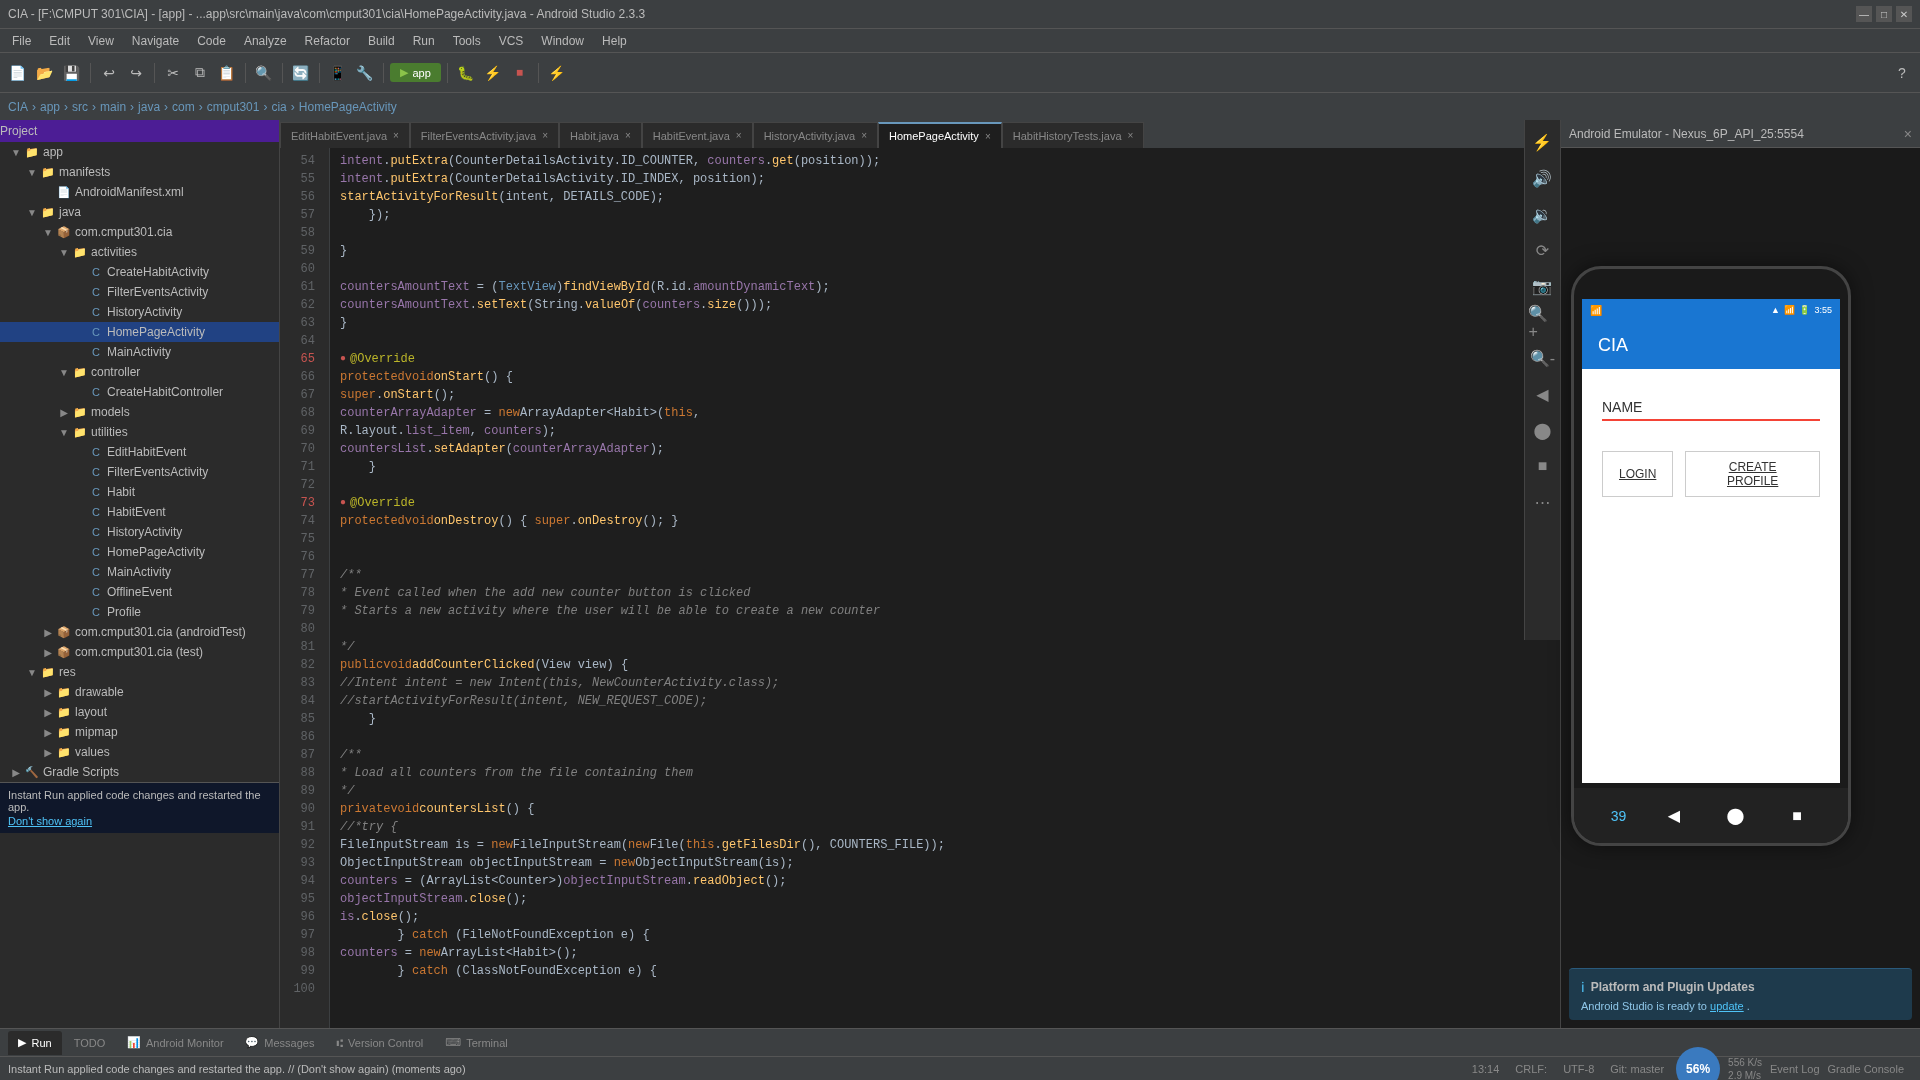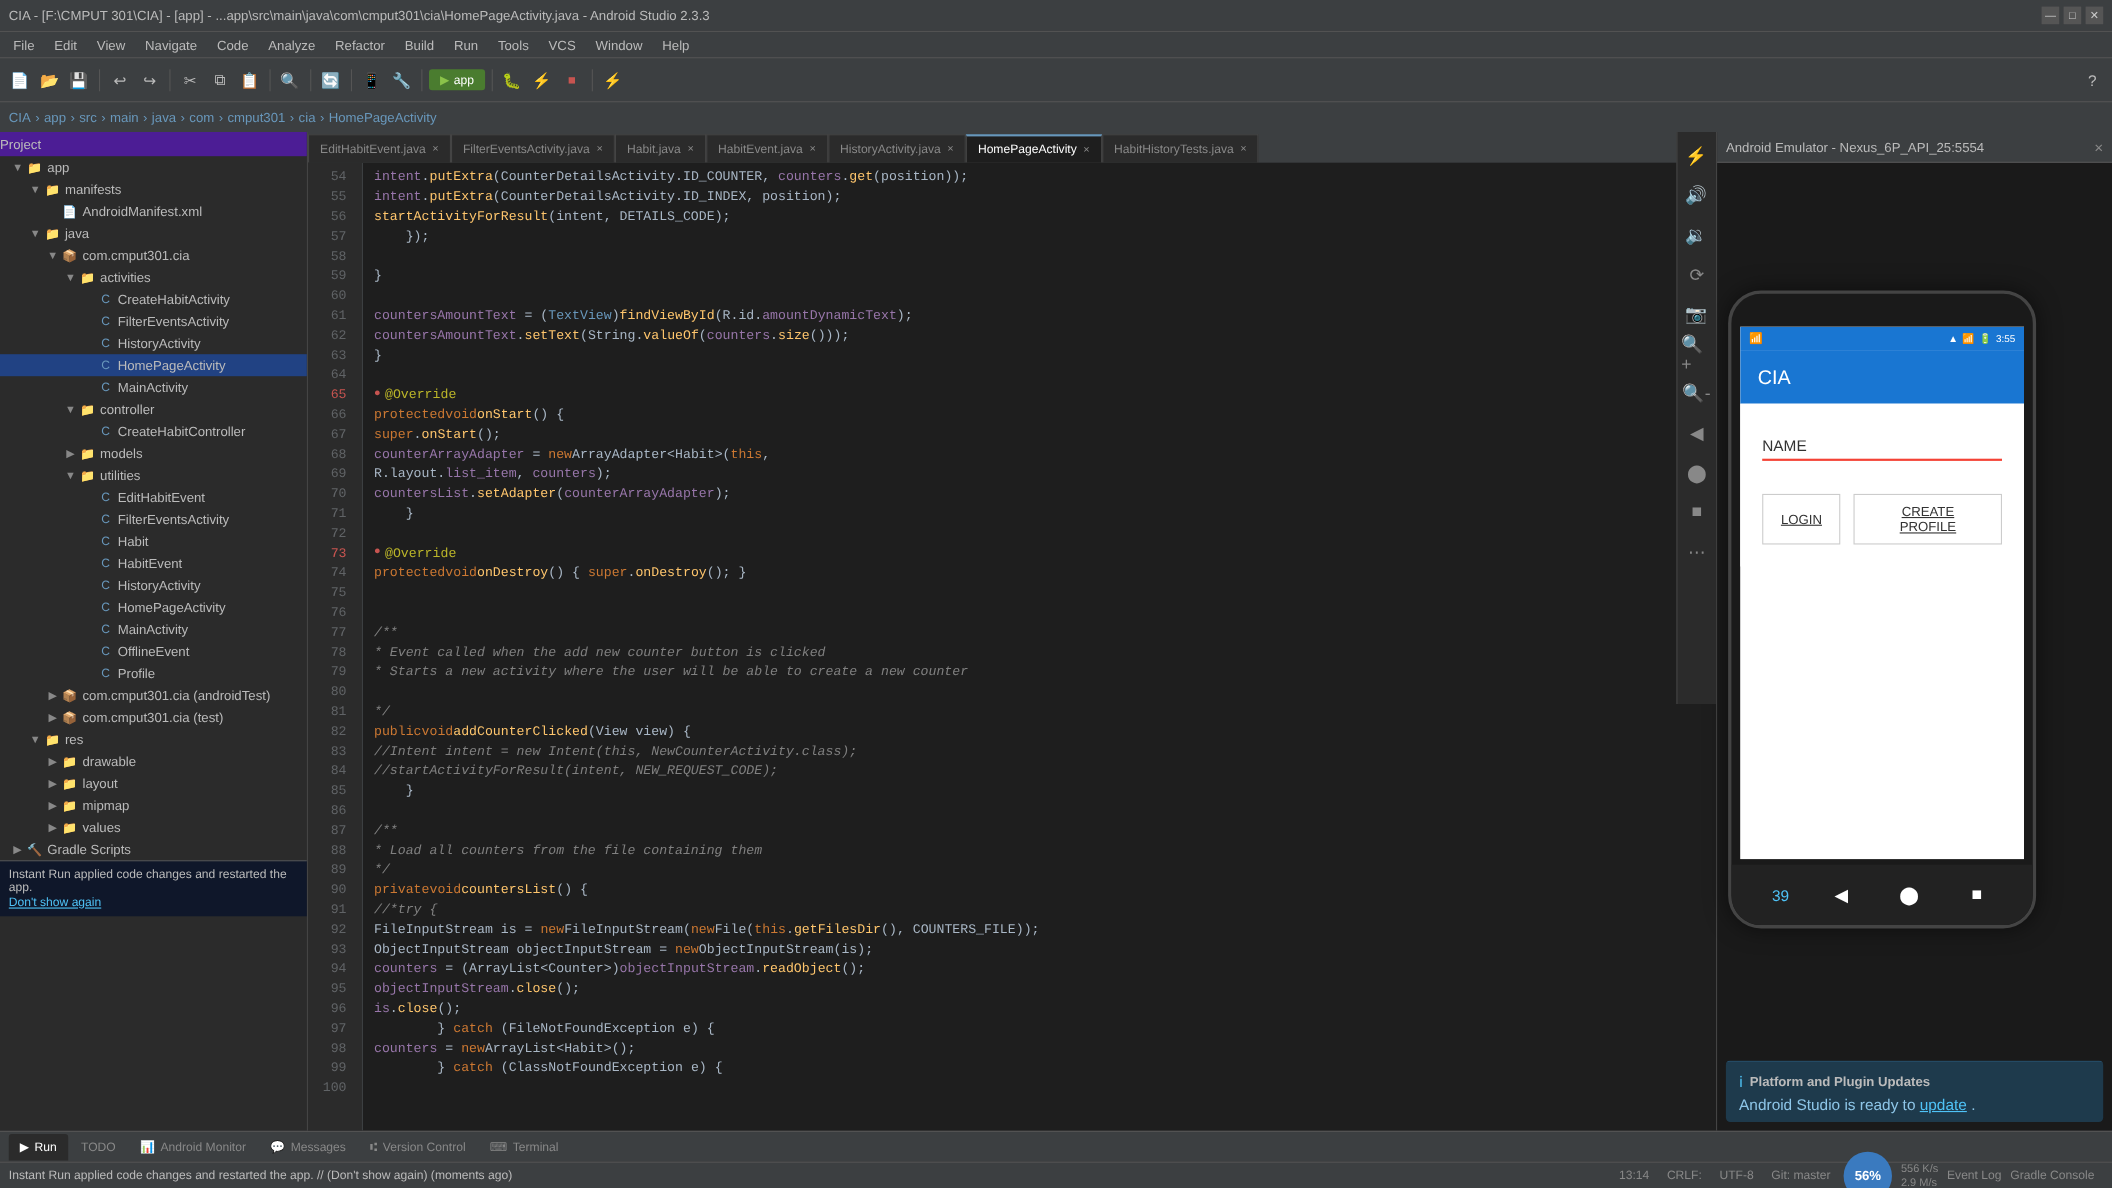--- a/index.html
+++ b/index.html
@@ -972,21 +972,21 @@
         <div class="right-tool-btn">■</div>
         <div class="right-tool-btn">⋯</div>
       </div>
     </div>
 
     <div style="background:#1e3a4c; border-top:1px solid #2a5a7c; padding:8px 12px; margin: 4px 8px 8px; border-radius:4px;">
       <div style="display:flex; align-items:center; gap:6px; margin-bottom:4px;">
         <span style="color:#4fc3f7; font-size:14px;">ℹ</span>
         <span style="color:#bbbbbb; font-size:12px; font-weight:bold;">Platform and Plugin Updates</span>
       </div>
-      <div style="font-size:14px; color:#8ec6e8;">
+      <div style="font-size:11px; color:#8ec6e8;">
         <span>Android Studio is ready to</span>
         <span style="color:#4fc3f7; cursor:pointer; text-decoration:underline;">update</span>
         <span>.</span>
       </div>
     </div>
   </div>
 </div>
 
 <div class="bottom-bar">
   <div class="bottom-tabs">

